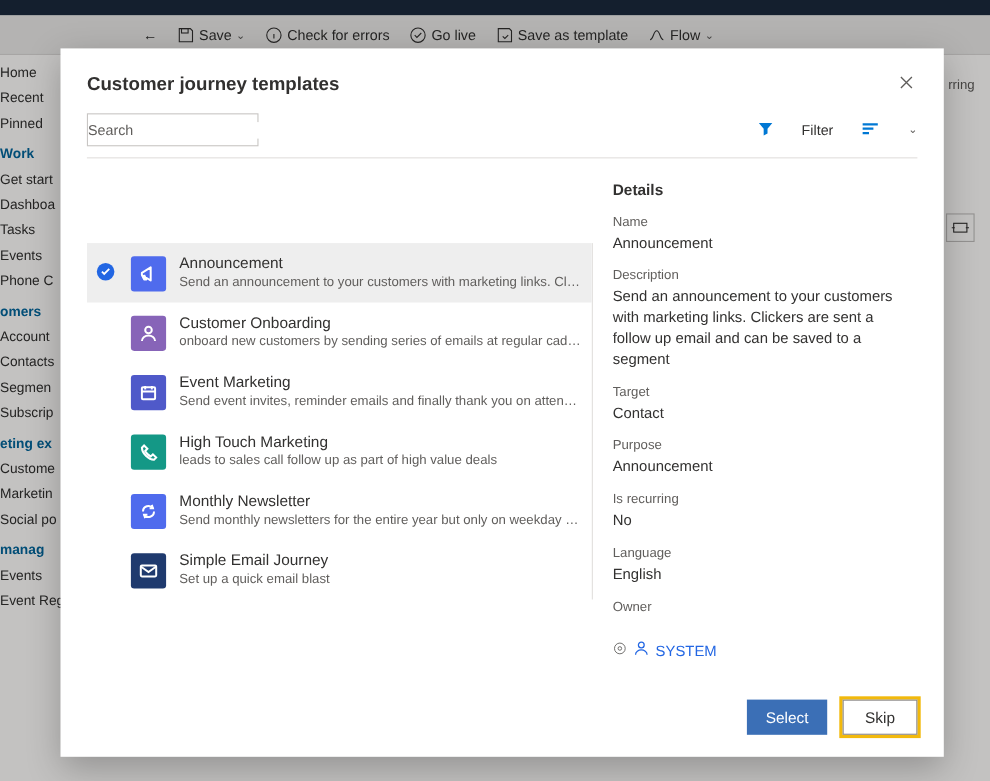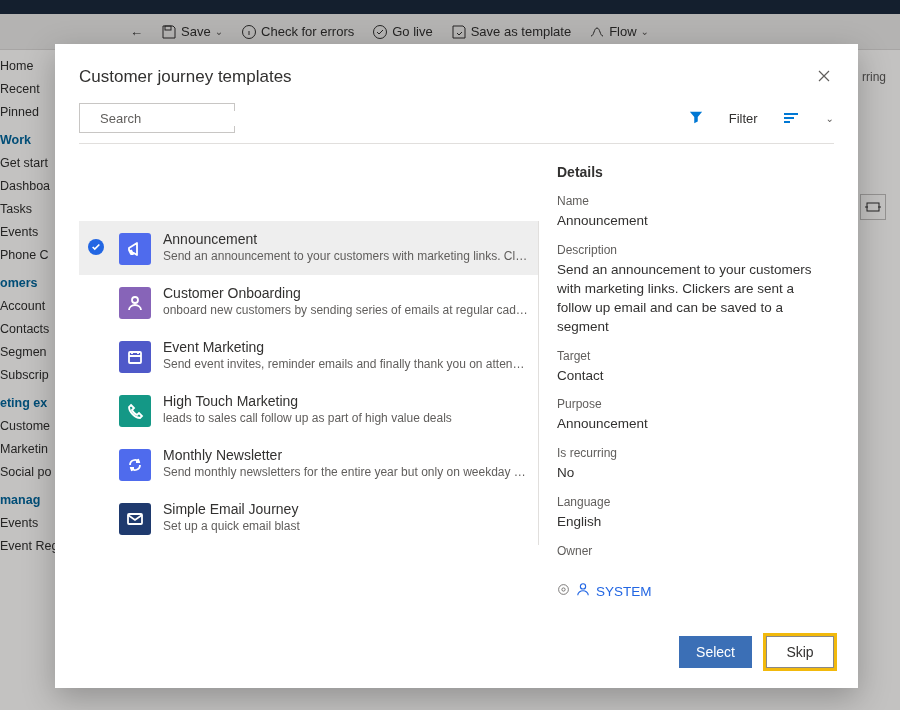--- a/index.html
+++ b/index.html
@@ -17,24 +17,24 @@
   .left-nav .grp-hdr { font-weight: 600; margin: 14px 0 6px 0; color: #0369a1; }
   .left-nav div { white-space: nowrap; margin: 9px 0; }
   .right-strip { position: absolute; right: 14px; top: 70px; font-size: 12px; color: #605e5c; display:flex; flex-direction:column; gap:20px; align-items:flex-end;}
   .right-icon-box { width: 26px; height: 26px; border:1px solid #c8c6c4; display:flex; align-items:center; justify-content:center; font-size:14px;}
 
   .overlay { position: absolute; inset: 0; background: rgba(0,0,0,0.22); }
 
   
   .modal { position: absolute; left: 55px; right: 42px; top: 44px; bottom: 22px; background: #fff; box-shadow: 0 10px 30px rgba(0,0,0,.25); padding: 20px 24px; display: flex; flex-direction: column; }
   .modal-head { display:flex; justify-content:space-between; align-items:center; margin-bottom: 14px; }
-  .modal-title { font-size: 17px; font-weight: 400; }
+  .modal-title { font-size: 17px; font-weight: 700; }
   .close-x { font-size: 15px; cursor: pointer; color:#605e5c; padding:4px;}
   .toolbar { display:flex; align-items:center; margin-bottom: 10px; }
-  .search-box { width: 156px; height: 30px; border:1px solid #c8c6c4; display:flex; align-items:center; padding:0 20px; gap:6px; }
+  .search-box { width: 156px; height: 30px; border:1px solid #c8c6c4; display:flex; align-items:center; padding:0 0; gap:6px; }
   .search-box input { border:none; outline:none; flex:1; font-size:13px; color:#323130; }
   .search-box input::placeholder { color:#605e5c; }
   .filter-right { margin-left:auto; display:flex; align-items:center; gap:26px; font-size:13px; color:#323130;}
   .filter-right .funnel { color:#0078d4; }
   .sort-ico { color:#0078d4; font-size:15px; letter-spacing:-2px;}
   .chev-sm { font-size:10px; color:#605e5c;}
 
   .modal-body { flex:1; display:flex; border-top:1px solid #e1dfdd; min-height:0;align-items:center; }
   .tpl-list { width: 460px; border-right:1px solid #e1dfdd; overflow:hidden; }
   .tpl-item { display:flex; align-items:flex-start; padding: 10px 10px 10px 6px; gap: 12px; cursor:pointer; }

